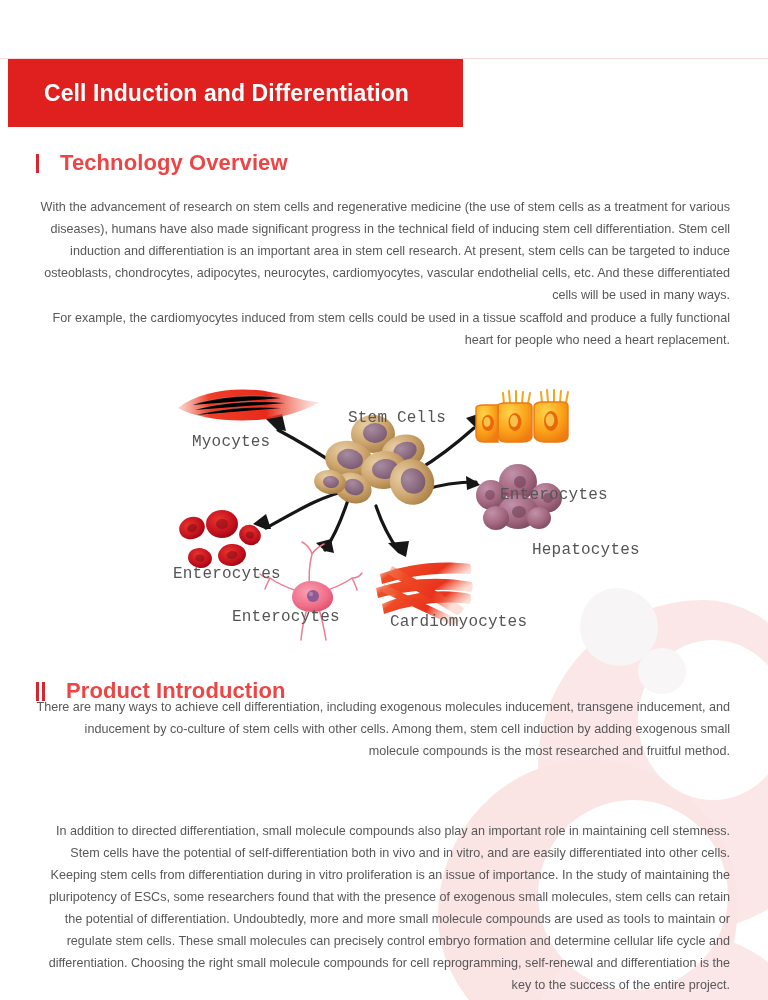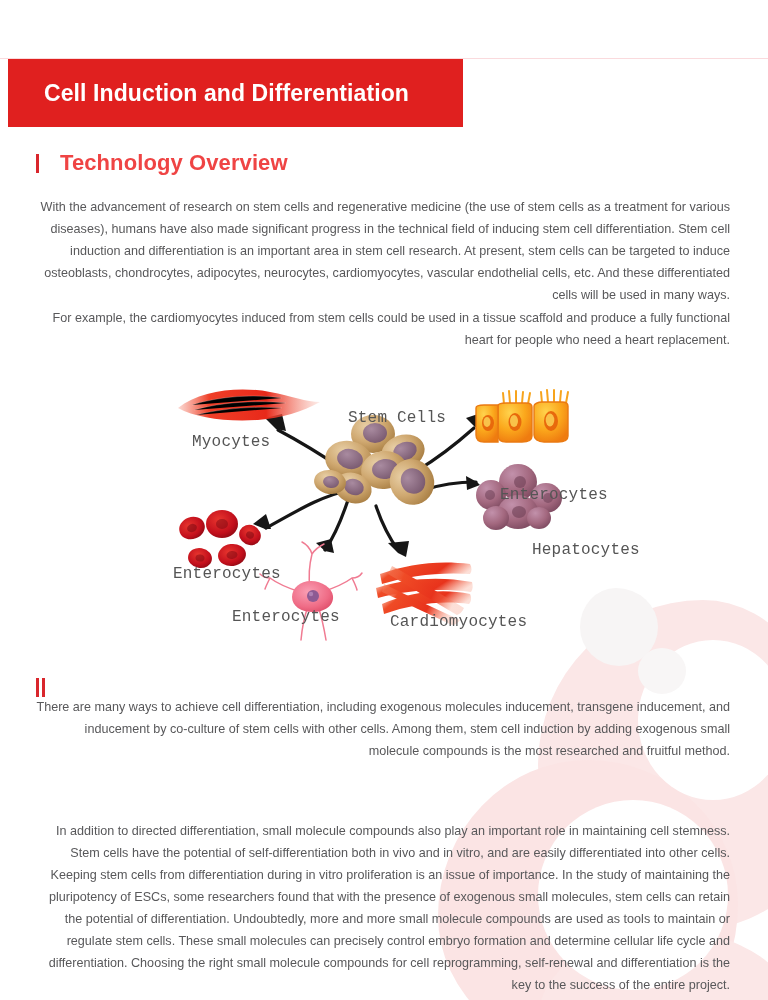--- a/index.html
+++ b/index.html
@@ -415,19 +415,20 @@
     <span class="dlabel" id="label-cardio">Cardiomyocytes</span>
     <span class="dlabel" id="label-entero">Enterocytes</span>
     <span class="dlabel" id="label-hepato">Hepatocytes</span>
   </div>
 
   <div class="section-heading" id="heading-product">
     <span class="heading-mark">
       <i></i>
         <i></i>
     </span>
+    <span class="heading-text">Product Introduction</span>
   </div>
 
   <p class="para" id="para-prod-1">There are many ways to achieve cell differentiation, including exogenous molecules inducement, transgene inducement, and inducement by co-culture of stem cells with other cells. Among them, stem cell induction by adding exogenous small molecule compounds is the most researched and fruitful method.</p>
 
   <p class="para" id="para-prod-2">In addition to directed differentiation, small molecule compounds also play an important role in maintaining cell stemness. Stem cells have the potential of self-differentiation both in vivo and in vitro, and are easily differentiated into other cells. Keeping stem cells from differentiation during in vitro proliferation is an issue of importance. In the study of maintaining the pluripotency of ESCs, some researchers found that with the presence of exogenous small molecules, stem cells can retain the potential of differentiation. Undoubtedly, more and more small molecule compounds are used as tools to maintain or regulate stem cells. These small molecules can precisely control embryo formation and determine cellular life cycle and differentiation. Choosing the right small molecule compounds for cell reprogramming, self-renewal and differentiation is the key to the success of the entire project.</p>
 
 </div>
 
 </body></html>

